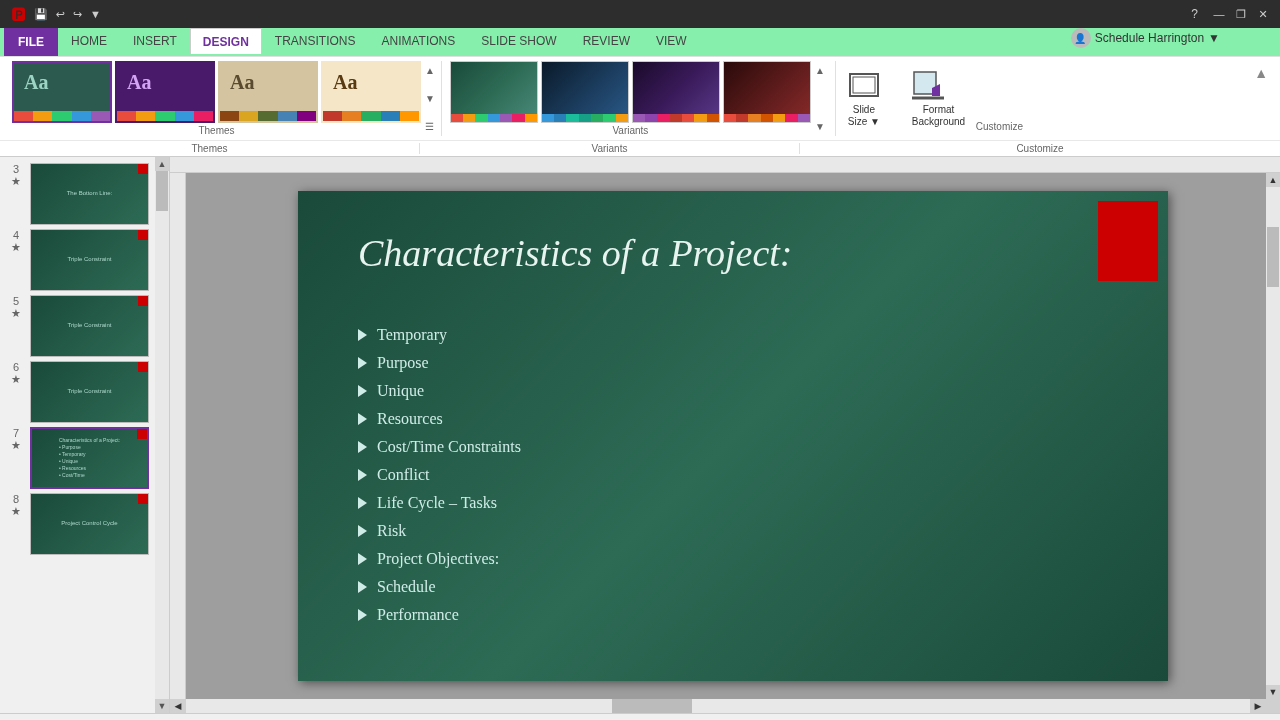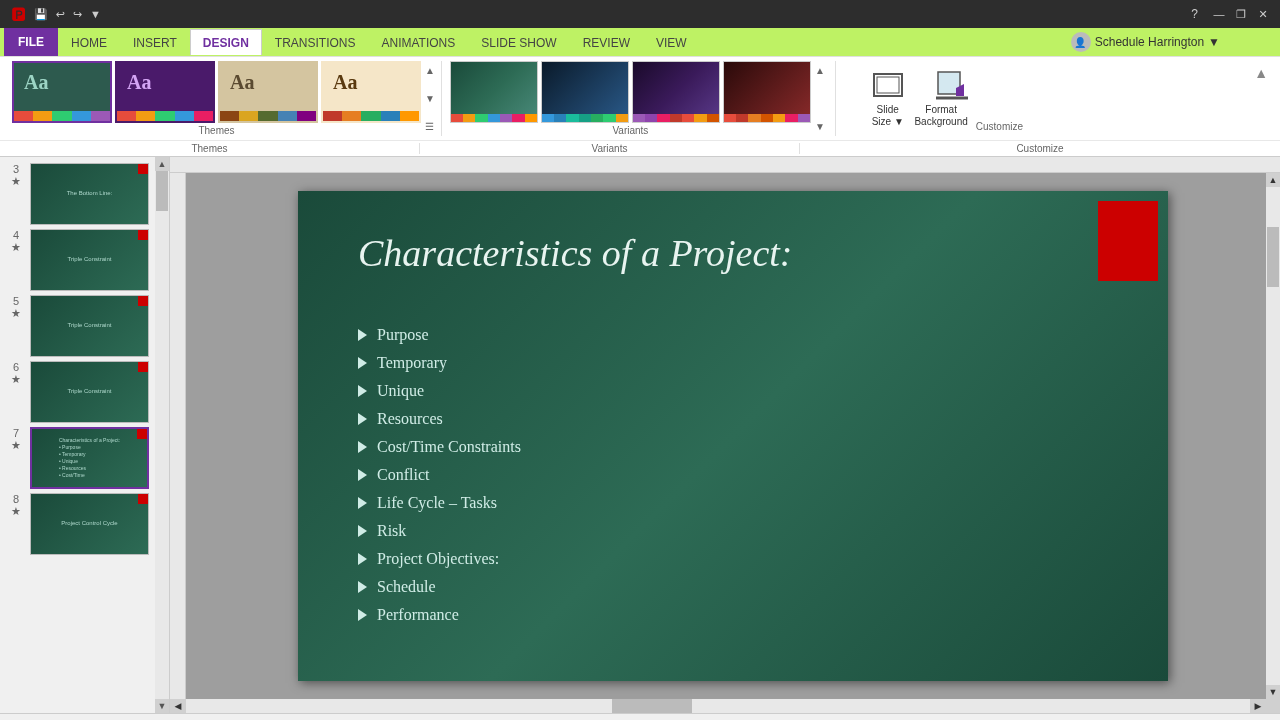--- a/index.html
+++ b/index.html
@@ -18,23 +18,23 @@
     }
     #title-bar .title { flex: 1; text-align: center; }
     #title-bar .win-btn { width: 18px; height: 18px; display: flex; align-items: center; justify-content: center; font-size: 11px; cursor: pointer; color: #ccc; }
     #title-bar .quick-access { display: flex; gap: 2px; align-items: center; }
     #title-bar .quick-btn { font-size: 11px; color: #ccc; cursor: pointer; padding: 2px 3px; }
 
     
     #ribbon { background: #fff; border-bottom: 1px solid #ccc; }
     #ribbon-tabs {
       display: flex;
-      background: #bef264;
+      background: #86efac;
       height: 28px;
-      align-items: center;
+      align-items: flex-start;
       padding-left: 4px;
     }
     .ribbon-tab {
       padding: 4px 12px;
       font-size: 12px;
       cursor: pointer;
       color: #444;
       border: 1px solid transparent;
       border-bottom: none;
       background: transparent;
@@ -85,21 +85,21 @@
       bottom: 0;
       left: 0;
       right: 0;
       height: 10px;
       display: flex;
     }
     .theme-bar span { flex: 1; }
     .customize-btn {
       display: flex;
       flex-direction: column;
-      align-items: flex-end;
+      align-items: flex-start;
       cursor: pointer;
       width: 56px;
     }
 
     
     #main {
       display: flex;
       height: calc(720px - 28px - 108px - 28px);
       background: #ababab;
     }
@@ -579,25 +579,25 @@
 
         <div id="slide-canvas">
 
           <div class="red-block"></div>
 
           <div class="slide-title">Characteristics of a Project:</div>
 
           <ul class="bullet-list">
             <li>
               <div class="bullet-arrow"></div>
+              <span>Temporary</span>
+            </li>
+            <li>
+              <div class="bullet-arrow"></div>
               <span>Purpose</span>
-            </li>
-            <li>
-              <div class="bullet-arrow"></div>
-              <span>Temporary</span>
             </li>
             <li>
               <div class="bullet-arrow"></div>
               <span>Unique</span>
             </li>
             <li>
               <div class="bullet-arrow"></div>
               <span>Resources</span>
             </li>
             <li>

